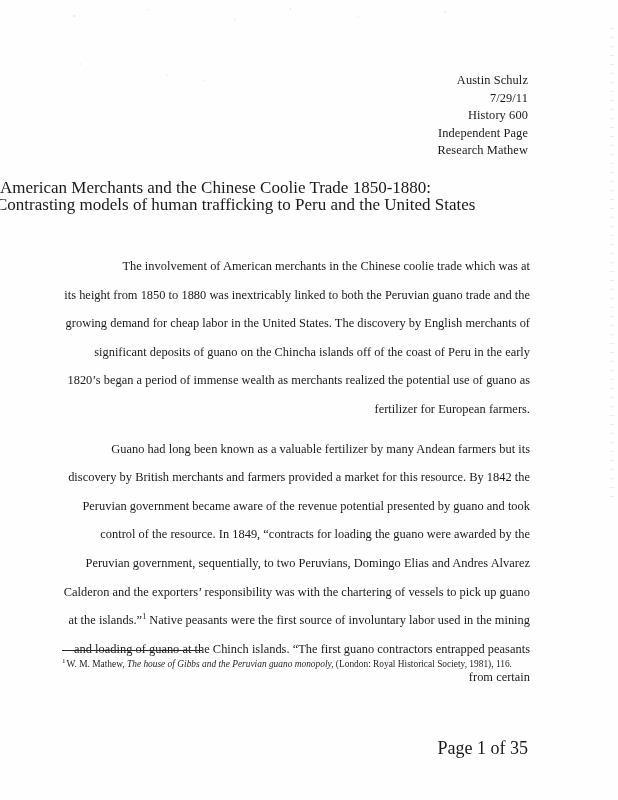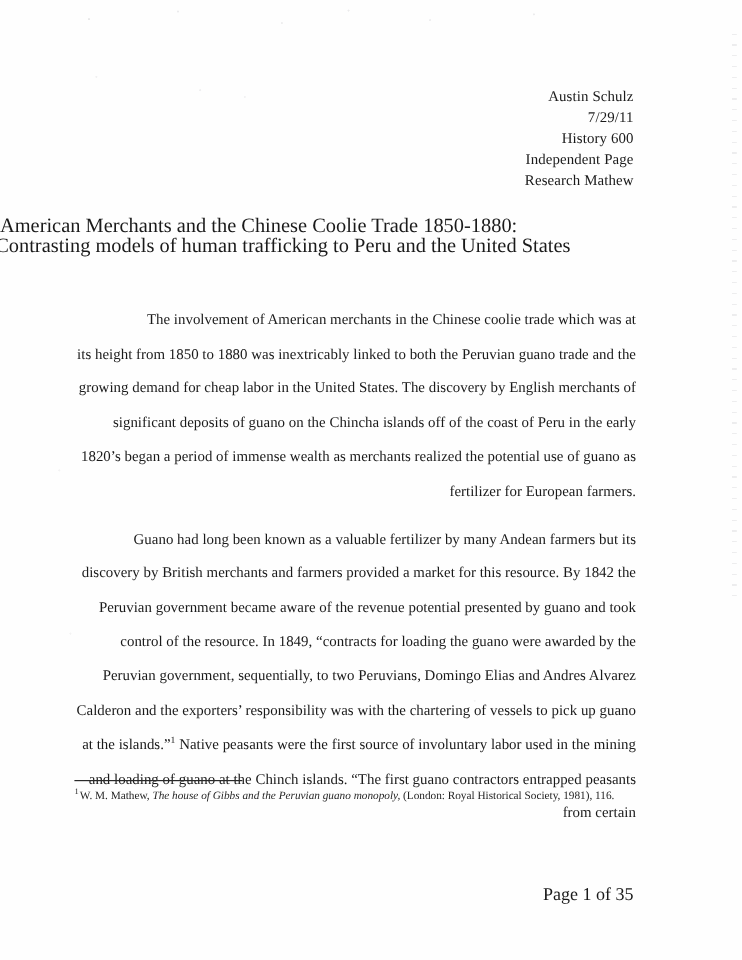--- a/index.html
+++ b/index.html
@@ -131,21 +131,21 @@
     vertical-align: super;
     line-height: 0;
     margin-right: 1px;
   }
   .footnote-text i { font-style: italic; }
 
   .page-footer {
     position: absolute;
     top: 738px;
     right: 90px;
-    font-size: 15px;
+    font-size: 18px;
     text-align: right;
   }
 </style>
 </head>
 <body>
 
 <div class="page">
 
   <div class="scan-noise"></div>
   <div class="scan-edge-band"></div>

